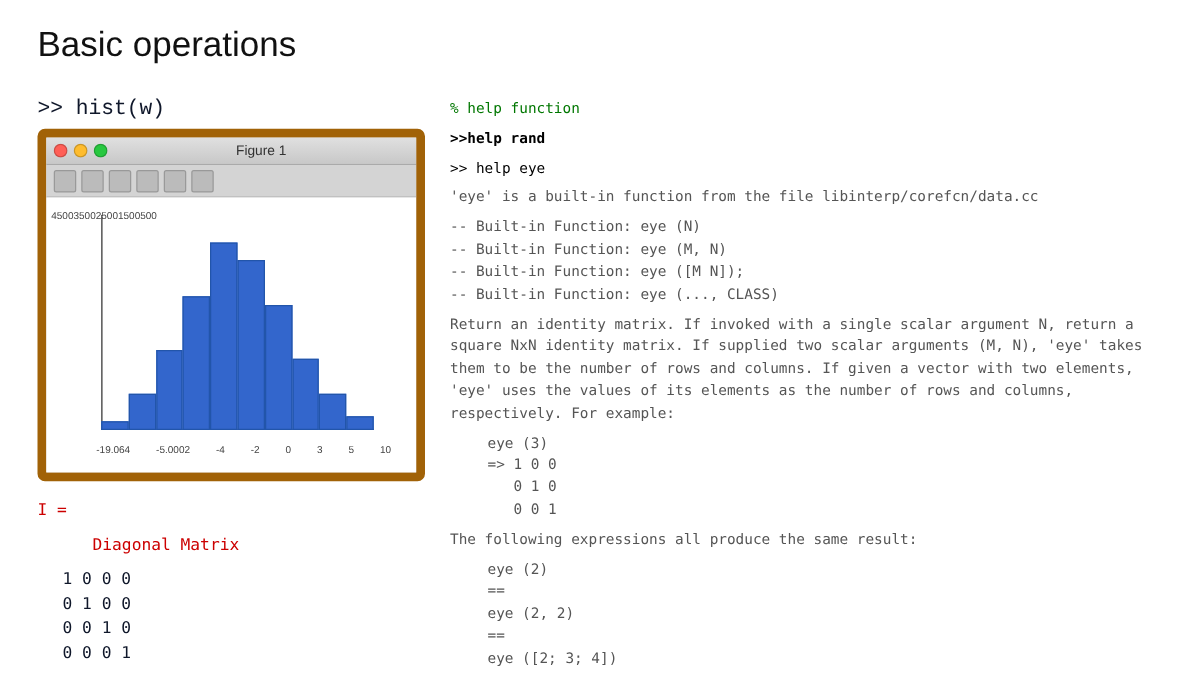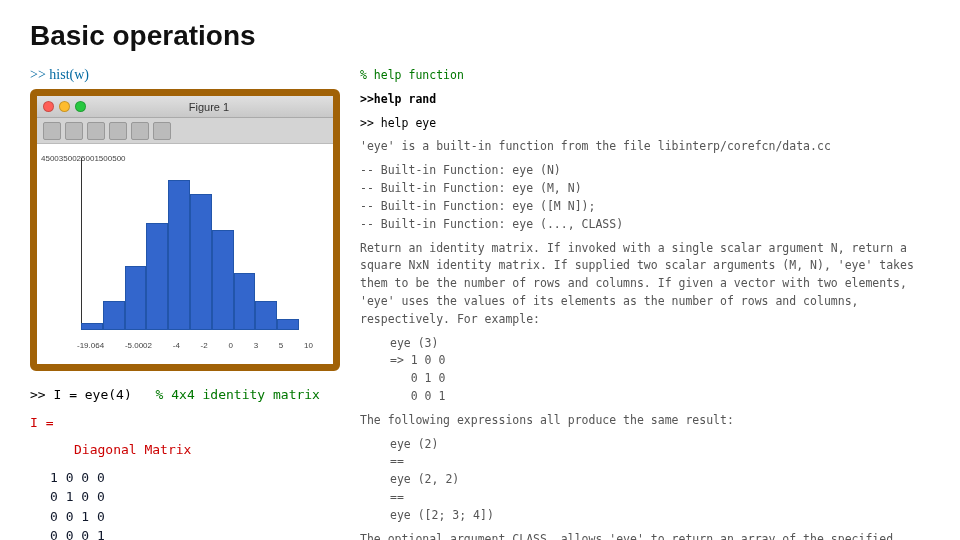--- a/index.html
+++ b/index.html
@@ -7,42 +7,42 @@
       background: #ffffff;
       font-family: Arial, sans-serif;
       font-size: 14px;
       color: #222;
       padding: 20px 30px;
       width: 960px;
       min-height: 540px;
     }
     h1 {
       font-size: 28px;
-      font-weight: bold;
-      margin-bottom: 15px;
+      font-weight: normal;
+      margin-bottom: 26px;
       color: #111;
     }
     .main-layout {
       display: flex;
       gap: 20px;
     }
     .left-panel {
       flex: 0 0 310px;
       min-width: 0;
     }
     .right-panel {
       flex: 1;
       min-width: 0;
       font-size: 12px;
     }
     .code-prompt {
-      font-family: Liberation Serif, serif;
-      font-size: 14px;
+      font-family: Liberation Mono, monospace;
+      font-size: 17px;
       margin-bottom: 6px;
-      color: #0369a1;
+      color: #0f172a;
     }
 
     
     .figure-window {
       border: 7px solid #a16207;
       border-radius: 6px;
       overflow: hidden;
       background: #e8e8e8;
       margin-bottom: 14px;
     }
@@ -237,24 +237,20 @@
           <span>-2</span>
           <span>0</span>
           <span>3</span>
           <span>5</span>
           <span>10</span>
         </div>
       </div>
     </div>
 
     <div class="code-block">
-      <span class="prompt">&gt;&gt; I = eye(4)</span>
-      <span class="comment" style="margin-left:16px;">% 4x4 identity matrix</span>
-    </div>
-    <div class="code-block">
       <span class="var">I =</span>
     </div>
     <div class="code-block">
       <span class="matrix">Diagonal Matrix</span>
     </div>
     <div class="code-block" id="matrix-container" style="color:#0f172a; padding-left: 20px;">
     <div>   1   0   0   0</div>
         <div>   0   1   0   0</div>
         <div>   0   0   1   0</div>
         <div>   0   0   0   1</div>

